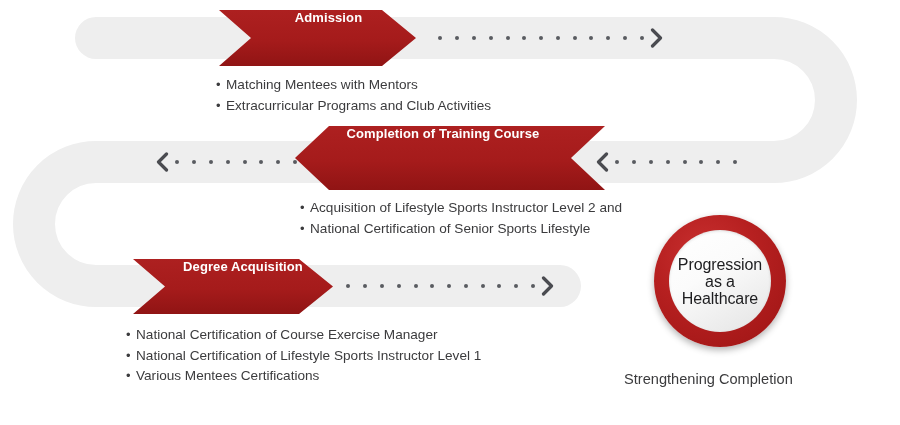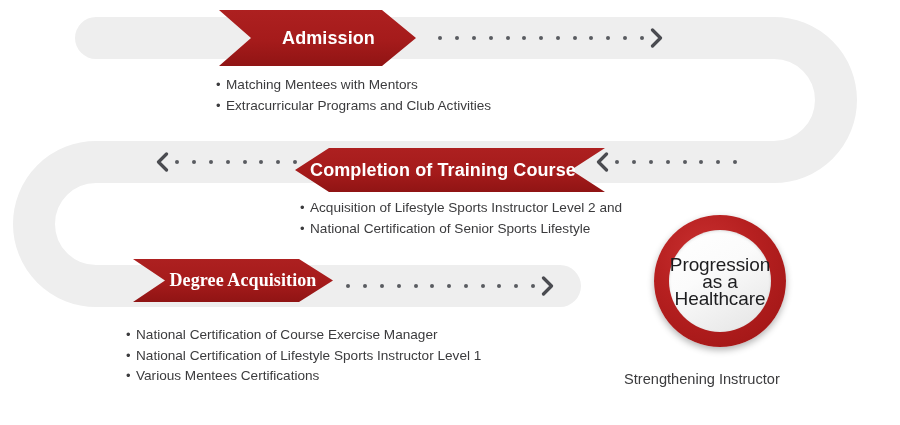--- a/index.html
+++ b/index.html
@@ -18,23 +18,23 @@
   .markers{position:absolute;display:flex;align-items:center;height:22px;}
   .markers .dot{
     width:4px;height:4px;border-radius:50%;
     background:#595b60;margin:0 6.4px;flex:none;
   }
   .chev{flex:none;display:block;}
 
   
   .banner{
     position:absolute;
-    display:flex;align-items:center;justify-content:center;
+    display:flex;justify-content:center;
     color:#ffffff;
-    font-size:18px;
+    font-size:13px;
     font-weight:bold;
     letter-spacing:.1px;
     white-space:nowrap;
     box-sizing:border-box;
   }
   .banner span{position:relative;z-index:2;}
   .bsvg{position:absolute;left:0;top:0;width:100%;height:100%;z-index:1;}
 
   
   .bullets{position:absolute;color:#3b3b3d;font-size:13.6px;line-height:20.5px;}
@@ -51,21 +51,21 @@
     box-shadow:0 3px 7px rgba(0,0,0,.30);
   }
   #circle .inner{
     position:absolute;left:15px;top:15px;right:15px;bottom:15px;
     border-radius:50%;
     background:linear-gradient(150deg,#ffffff 0%,#fbfbfb 42%,#e3e3e3 100%);
     display:flex;align-items:center;justify-content:center;
     box-shadow:inset 0 1px 3px rgba(0,0,0,.13);
   }
   #circle .label{
-    text-align:center;color:#1d1d1f;font-size:19px;line-height:17px;
+    text-align:center;color:#1d1d1f;font-size:16px;line-height:17px;
     letter-spacing:-.1px;
   }
   #circle .label i{font-style:normal;display:block;}
 
   
   #caption{
     position:absolute;left:624px;top:369px;
     color:#3b3b3d;font-size:14.6px;line-height:20.5px;white-space:nowrap;
   }
   #caption i{font-style:normal;display:block;}
@@ -150,21 +150,21 @@
     <span class="dot"></span>
     <span class="dot"></span>
     <span class="dot"></span>
     <span class="dot"></span>
     <span class="dot"></span>
     <span class="dot"></span>
     <span class="dot"></span>
     <span class="dot"></span>
   </div>
 
-  <div class="banner" style="left:295px;top:148px;width:310px;height:44px;">
+  <div class="banner" style="left:295px;top:126px;width:310px;height:64px;">
     <svg class="bsvg" viewBox="0 0 310 56" preserveAspectRatio="none" aria-hidden="true">
       <defs>
         <linearGradient id="bg2" x1="0" y1="0" x2="0" y2="1">
           <stop offset="0%" stop-color="#ad2020"></stop>
           <stop offset="55%" stop-color="#a51b1b"></stop>
           <stop offset="100%" stop-color="#901414"></stop>
         </linearGradient>
       </defs>
       <path d="M34,0 L310,0 L276,28 L310,56 L34,56 L0,28 Z" fill="url(#bg2)"></path>
     </svg>
@@ -193,21 +193,21 @@
     <span class="dot"></span>
     <span class="dot"></span>
     <span class="dot"></span>
     <span class="dot"></span>
     <span class="dot"></span>
     <svg class="chev" width="13" height="20" viewBox="0 0 13 20">
       <path d="M2.5 2 L10.5 10 L2.5 18" fill="none" stroke="#4a4b50" stroke-width="3.2" stroke-linecap="round" stroke-linejoin="round"></path>
     </svg>
   </div>
 
-  <div class="banner" style="left:133px;top:259px;width:200px;height:43px;font-family:Liberation Serif, serif;">
+  <div class="banner" style="left:133px;top:259px;width:200px;height:55px;">
     <svg class="bsvg" viewBox="0 0 200 55" preserveAspectRatio="none" aria-hidden="true">
       <defs>
         <linearGradient id="bg3" x1="0" y1="0" x2="0" y2="1">
           <stop offset="0%" stop-color="#ad2020"></stop>
           <stop offset="55%" stop-color="#a51b1b"></stop>
           <stop offset="100%" stop-color="#901414"></stop>
         </linearGradient>
       </defs>
       <path d="M0,0 L166,0 L200,27.5 L166,55 L0,55 L32,27.5 Z" fill="url(#bg3)"></path>
     </svg>
@@ -233,16 +233,16 @@
     <div class="ring"></div>
     <div class="inner">
       <div class="label">
         <i>Progression</i>
         <i>as a Healthcare</i>
       </div>
     </div>
   </div>
 
   <div id="caption">
-    <i>Strengthening Instructor</i>
+    <i>Strengthening Completion</i>
   </div>
 
 </div>
 
 </body></html>

